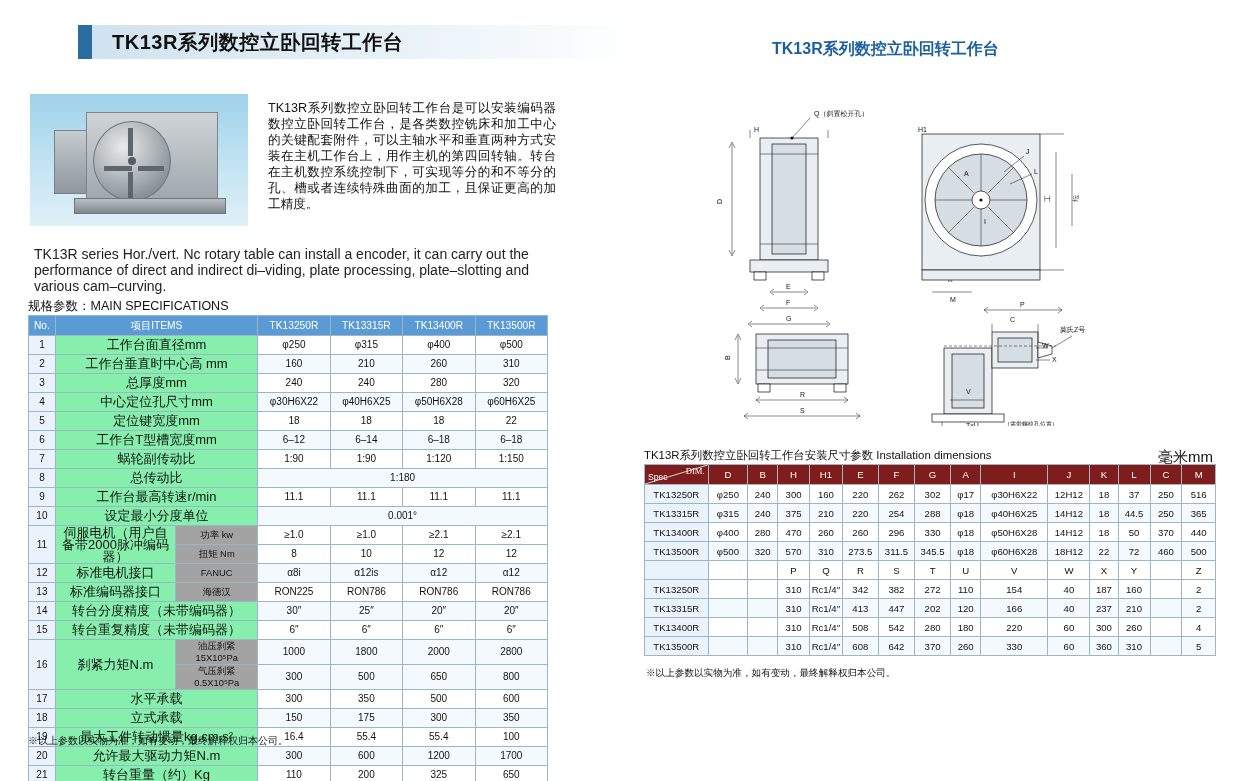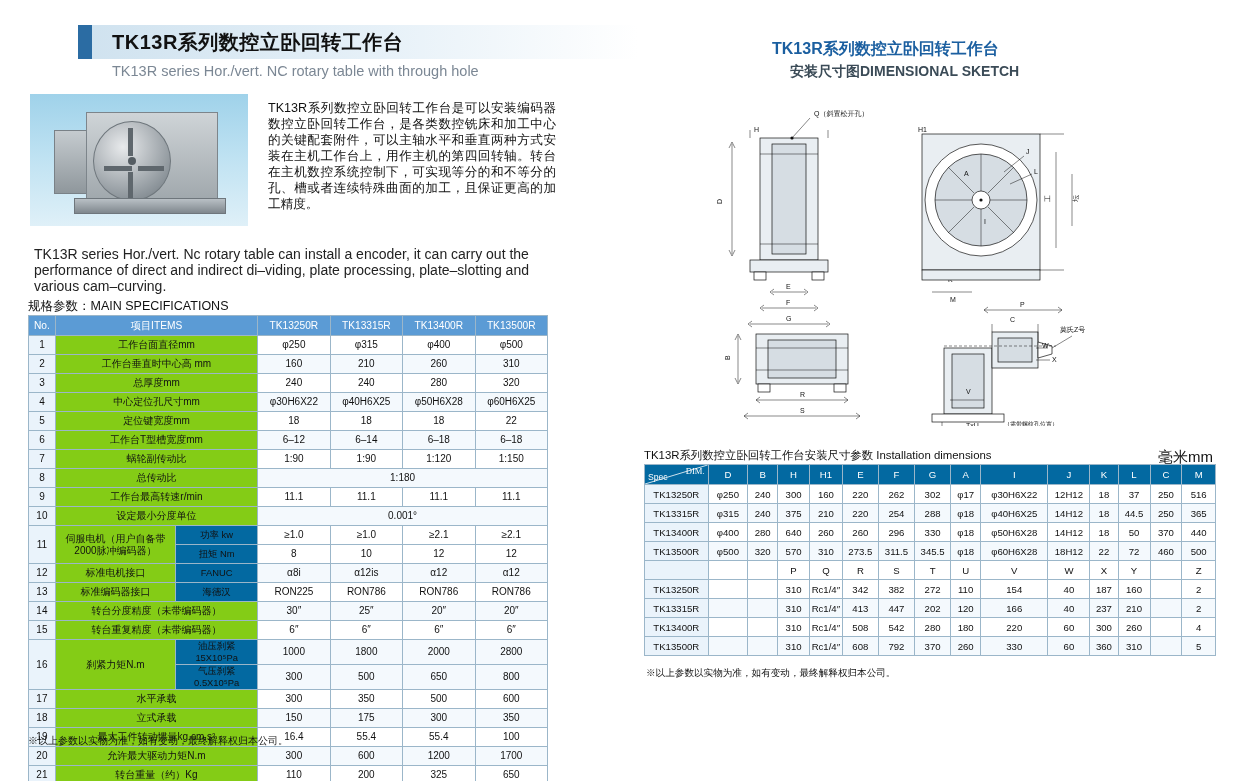--- a/index.html
+++ b/index.html
@@ -104,26 +104,26 @@
     line-height:12px;
   }
   .t1 thead th{
     background:#5b9bd5;
     color:#fff;
     font-weight:normal;
     height:19px;
     font-size:10.2px;
   }
   .t1 td.lbl{
-    background:#84cc16;
+    background:#86efac;
     text-align:center;
-    font-size:10px;
+    font-size:13px;
   }
   .t1 td.no{background:#eaf3fb;width:22px;}
-  .t1 td.sub{background:#0369a1;font-size:9.4px;}
+  .t1 td.sub{background:#a3a3a3;font-size:9.4px;}
   .t1 td.val{background:#fff;}
   .t1 tr.alt td.val{background:#f4f9fd;}
   .notes{
     position:absolute;left:28px;top:733px;width:560px;
     font-size:10px;line-height:15px;color:#111;
   }
 
   
   .sketch{
     position:absolute;left:632px;top:96px;width:586px;height:330px;
@@ -139,21 +139,21 @@
   .t2{
     position:absolute;left:644px;top:464px;width:572px;
     font-size:9.6px;
   }
   .t2 td,.t2 th{
     border:1px solid #9bb6c9;
     text-align:center;vertical-align:middle;
     height:18px;padding:0 1px;line-height:11px;
   }
   .t2 thead th{
-    background:#0369a1;color:#fff;font-weight:normal;height:19px;
+    background:#7f1d1d;color:#fff;font-weight:normal;height:19px;
   }
   .t2 td.spec{background:#eaf3fb;width:62px;text-align:center;}
   .t2 tr.alt td{background:#f4f9fd;}
   .t2 tr.alt td.spec{background:#eaf3fb;}
   .t2 .hdr-spec{position:relative;}
   .t2 .hdr-spec .d1{position:absolute;left:3px;bottom:1px;font-size:8.6px;}
   .t2 .hdr-spec .d2{position:absolute;right:3px;top:1px;font-size:8.6px;font-family:Liberation Serif, serif;}
   .t2 .hdr-spec .slash{
     position:absolute;left:0;top:0;width:100%;height:100%;
   }
@@ -169,23 +169,21 @@
   .fill-l{fill:#e9eef2;stroke:#111;stroke-width:.7;}
   .fill-m{fill:#d6dde3;stroke:#111;stroke-width:.7;}
   .fill-w{fill:#fff;stroke:#111;stroke-width:.7;}
 </style>
 </head>
 <body>
 
 <div class="hdr">
   <div class="hdr-left-bar"></div>
   <div class="hdr-title">TK13R系列数控立卧回转工作台</div>
-  <div class="hdr-sub">TK13R series Hor./vert. NC rotary table with through hole</div>
   <div class="hdr-right-title">TK13R系列数控立卧回转工作台</div>
-  <div class="hdr-right-sub">安装尺寸图DIMENSIONAL SKETCH</div>
 </div>
 
 <div class="photo">
   <div class="machine">
     <div class="m-left"></div>
     <div class="m-body">
       <div class="m-face">
         <div class="m-slot" style="left:34px;top:6px;width:5px;height:28px;"></div>
         <div class="m-slot" style="left:10px;top:44px;width:28px;height:5px;"></div>
         <div class="m-slot" style="left:44px;top:44px;width:26px;height:5px;"></div>
@@ -590,21 +588,21 @@
       <td>14H12</td>
       <td>18</td>
       <td>44.5</td>
       <td>250</td>
       <td>365</td>
     </tr>
     <tr>
       <td class="spec">TK13400R</td>
       <td>φ400</td>
       <td>280</td>
-      <td>640</td>
+      <td>470</td>
       <td>260</td>
       <td>260</td>
       <td>296</td>
       <td>330</td>
       <td>φ18</td>
       <td>φ50H6X28</td>
       <td>14H12</td>
       <td>18</td>
       <td>50</td>
       <td>370</td>
@@ -696,21 +694,21 @@
       <td></td>
       <td>4</td>
     </tr>
     <tr class="alt">
       <td class="spec">TK13500R</td>
       <td></td>
       <td></td>
       <td>310</td>
       <td>Rc1/4″</td>
       <td>608</td>
-      <td>792</td>
+      <td>642</td>
       <td>370</td>
       <td>260</td>
       <td>330</td>
       <td>60</td>
       <td>360</td>
       <td>310</td>
       <td></td>
       <td>5</td>
     </tr>
   </tbody>

